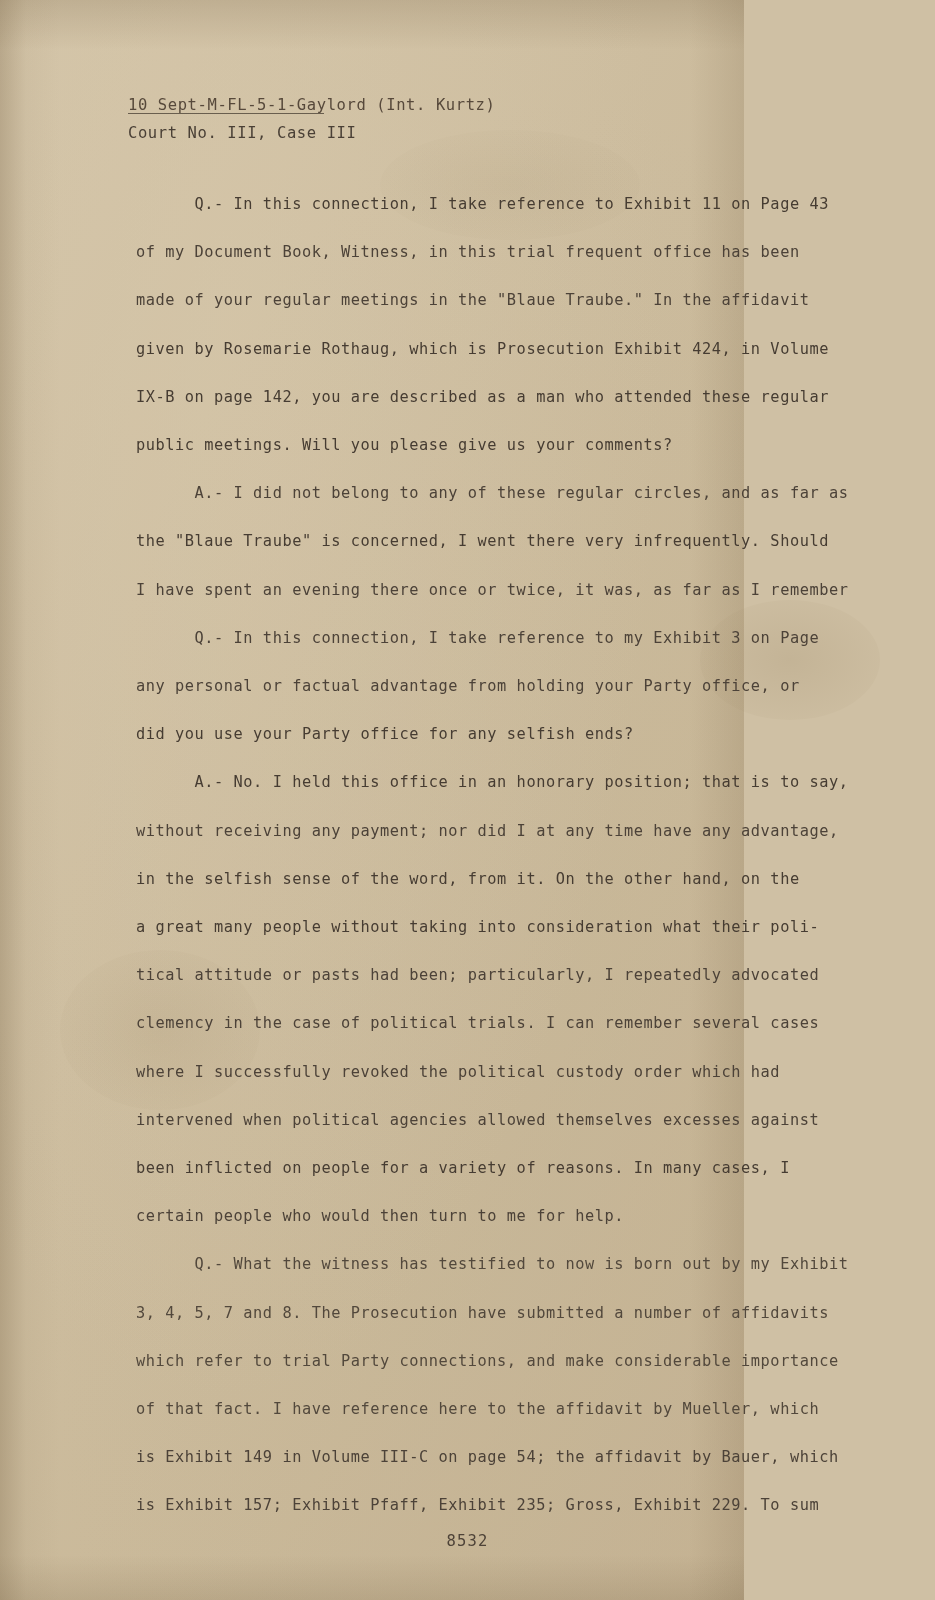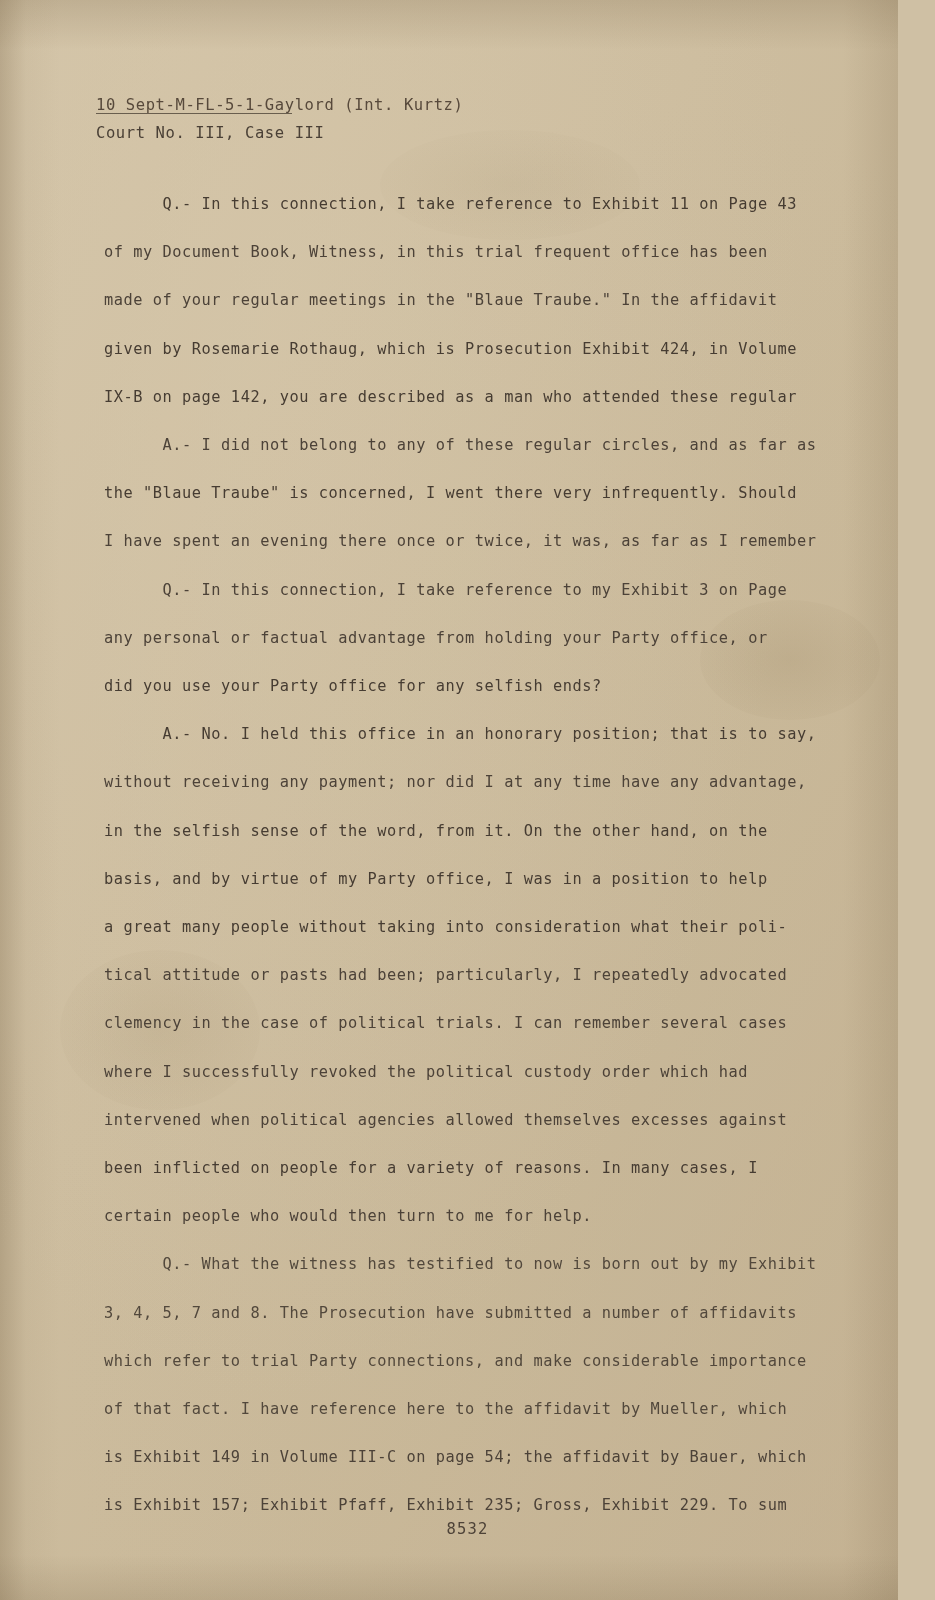--- a/index.html
+++ b/index.html
@@ -8,27 +8,28 @@
   }
   body {
     width: 935px;
     height: 1600px;
     background: #cfc0a4;
     font-family: "DejaVu Sans Mono", monospace;
     overflow: hidden;
   }
   .page {
     position: relative;
-    width: 898px;
+    width: 744px;
     height: 1600px;
     background:
       radial-gradient(ellipse at 30% 20%, rgba(214,199,170,0.55) 0%, rgba(0,0,0,0) 60%),
       radial-gradient(ellipse at 75% 75%, rgba(196,180,150,0.45) 0%, rgba(0,0,0,0) 65%),
       linear-gradient(120deg, #d3c4a8 0%, #cdbd9f 40%, #c9b898 70%, #c4b191 100%);
     box-sizing: border-box;
+    padding-left: 32px;
   }
   .page::after {
     content: "";
     position: absolute;
     inset: 0;
     pointer-events: none;
     background:
       linear-gradient(90deg, rgba(120,100,70,0.30) 0px, rgba(120,100,70,0.06) 26px, rgba(0,0,0,0) 60px),
       linear-gradient(180deg, rgba(120,100,70,0.22) 0px, rgba(0,0,0,0) 50px),
       linear-gradient(0deg, rgba(120,100,70,0.20) 0px, rgba(0,0,0,0) 45px),
@@ -59,21 +60,21 @@
     color: #473d33;
     white-space: pre;
     margin: 8px;
   }
   
   .ln.f1 { color: #463c32; }
   .ln.f2 { color: #4c4238; }
   .ln.f3 { color: #52483c; }
   .pagenum {
     position: absolute;
-    bottom: 62px;
+    bottom: 50px;
     left: 0;
     width: 935px;
     text-align: center;
     font-size: 15.5px;
     letter-spacing: 1.2px;
     color: #4e4338;
     z-index: 2;
     margin-top: 34px;
   }
   .smudge {
@@ -106,30 +107,30 @@
     <div class="hdr-line first">10 Sept-M-FL-5-1-Gaylord (Int. Kurtz)</div>
     <div class="strike" style="left:96px; top:113px; width:196px;"></div>
     <div class="hdr-line">Court No. III, Case III</div>
 
     <div class="body-block">
       <p class="ln f1">      Q.- In this connection, I take reference to Exhibit 11 on Page 43</p>
       <p class="ln f2">of my Document Book, Witness, in this trial frequent office has been</p>
       <p class="ln f2">made of your regular meetings in the "Blaue Traube." In the affidavit</p>
       <p class="ln f1">given by Rosemarie Rothaug, which is Prosecution Exhibit 424, in Volume</p>
       <p class="ln f1">IX-B on page 142, you are described as a man who attended these regular</p>
+      <p class="ln f1">public meetings. Will you please give us your comments?</p>
       <p class="ln f2">      A.- I did not belong to any of these regular circles, and as far as</p>
       <p class="ln f1">the "Blaue Traube" is concerned, I went there very infrequently. Should</p>
       <p class="ln f2">I have spent an evening there once or twice, it was, as far as I remember</p>
       <p class="ln f2">      Q.- In this connection, I take reference to my Exhibit 3 on Page</p>
       <p class="ln f2">any personal or factual advantage from holding your Party office, or</p>
       <p class="ln f1">did you use your Party office for any selfish ends?</p>
       <p class="ln f1">      A.- No. I held this office in an honorary position; that is to say,</p>
       <p class="ln f2">without receiving any payment; nor did I at any time have any advantage,</p>
       <p class="ln f1">in the selfish sense of the word, from it. On the other hand, on the</p>
-      <p class="ln f1">basis, and by virtue of my Party office, I was in a position to help</p>
       <p class="ln f1">a great many people without taking into consideration what their poli-</p>
       <p class="ln f2">tical attitude or pasts had been; particularly, I repeatedly advocated</p>
       <p class="ln f2">clemency in the case of political trials. I can remember several cases</p>
       <p class="ln f2">where I successfully revoked the political custody order which had</p>
       <p class="ln f2">intervened when political agencies allowed themselves excesses against</p>
       <p class="ln f1">been inflicted on people for a variety of reasons. In many cases, I</p>
       <p class="ln f2">certain people who would then turn to me for help.</p>
       <p class="ln f3">      Q.- What the witness has testified to now is born out by my Exhibit</p>
       <p class="ln f3">3, 4, 5, 7 and 8. The Prosecution have submitted a number of affidavits</p>
       <p class="ln f3">which refer to trial Party connections, and make considerable importance</p>

